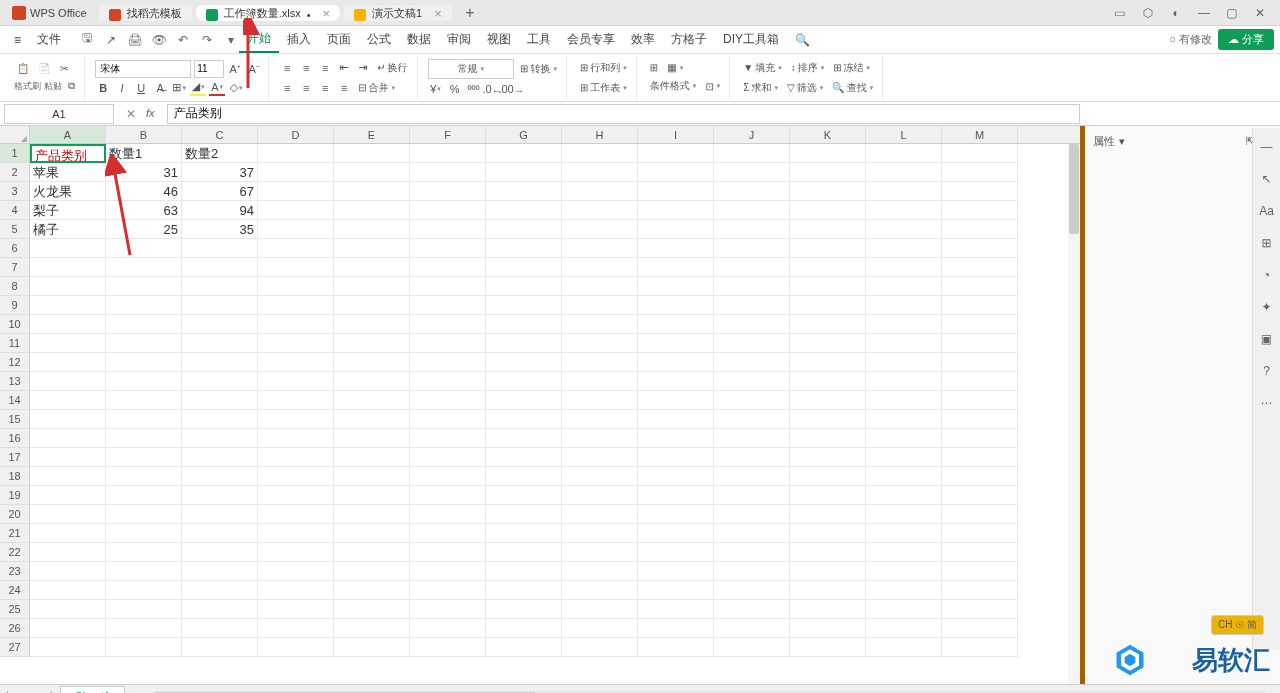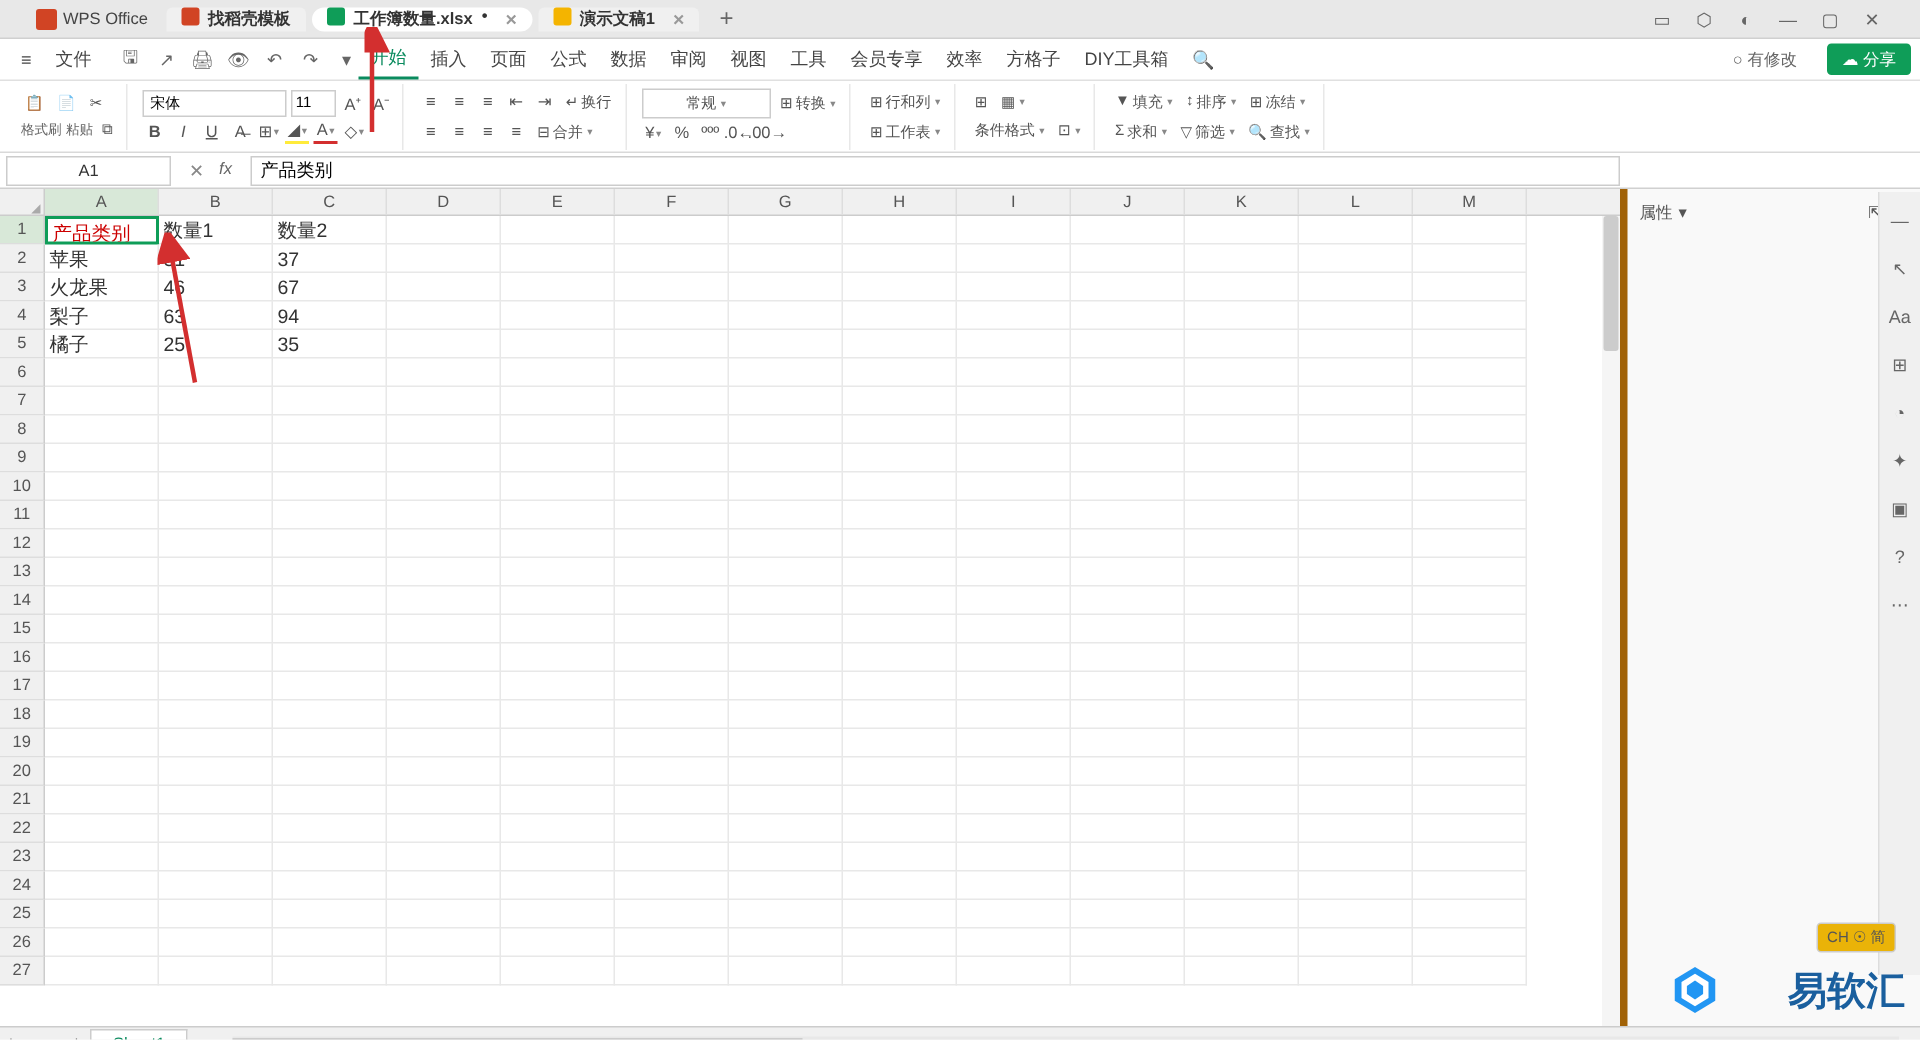--- a/index.html
+++ b/index.html
@@ -1,39 +1,39 @@
 <!DOCTYPE html>
 <html><head>
   <meta charset="utf-8">
   <style>
     * { margin: 0; padding: 0; box-sizing: border-box; font-family: "Microsoft YaHei", Arial, sans-serif; }
     body { width: 1280px; height: 693px; overflow: hidden; background: #f5f5f5; font-size: 12px; color: #333; position: relative; }
     
     
-    .titlebar { height: 26px; background: #e8e8e8; display: flex; align-items: center; padding: 0 16px; border-bottom: 1px solid #d0d0d0; }
+    .titlebar { height: 26px; background: #e8e8e8; display: flex; align-items: center; padding: 0 4px; border-bottom: 1px solid #d0d0d0; }
     .app-logo { display: flex; align-items: center; gap: 4px; padding: 0 8px; font-size: 11px; color: #444; }
     .app-logo .icon { width: 14px; height: 14px; background: #d14424; border-radius: 2px; }
-    .tab { display: flex; align-items: flex-start; gap: 6px; padding: 0 10px; height: 16px; background: #f0f0f0; margin-left: 4px; border-radius: 4px 4px 0 0; font-size: 11px; position: relative; cursor: pointer; font-weight: bold; }
+    .tab { display: flex; align-items: flex-end; gap: 6px; padding: 0 10px; height: 16px; background: #f0f0f0; margin-left: 4px; border-radius: 4px 4px 0 0; font-size: 11px; position: relative; cursor: pointer; }
     .tab.active { background: #fff; border-radius: 11px; }
     .tab-icon { width: 12px; height: 12px; border-radius: 2px; }
     .tab-icon.red { background: #d14424; }
     .tab-icon.green { background: #0f9d58; }
     .tab-icon.orange { background: #f4b400; }
     .tab-close { color: #999; font-size: 13px; margin-left: 6px; }
     .tab-add { width: 20px; height: 20px; display: flex; align-items: center; justify-content: center; color: #666; margin-left: 8px; cursor: pointer; font-size: 16px; }
     .window-controls { margin-left: auto; display: flex; gap: 12px; padding-right: 8px; }
     .window-controls span { width: 16px; height: 16px; display: flex; align-items: center; justify-content: center; cursor: pointer; color: #666; }
     
     
     .menubar { height: 28px; background: #fff; display: flex; align-items: center; padding: 0 6px; border-bottom: 1px solid #e0e0e0; }
     .menu-btn { padding: 4px 8px; font-size: 12px; color: #444; cursor: pointer; }
     .menu-btn.active { color: #0a8b5e; border-bottom: 2px solid #0a8b5e; }
     .menu-icons { display: flex; gap: 8px; margin-left: 10px; }
     .menu-icons span { width: 16px; height: 16px; display: flex; align-items: center; justify-content: center; color: #666; cursor: pointer; }
-    .menu-right { margin-left: auto; display: flex; align-items: center; gap: 20px; }
+    .menu-right { margin-left: auto; display: flex; align-items: center; gap: 6px; }
     .menu-right .badge { font-size: 11px; color: #666; }
     .share-btn { background: #0f9d58; color: #fff; padding: 3px 10px; border-radius: 3px; font-size: 11px; cursor: pointer; }
     
     
     .toolbar { height: 48px; background: #fff; display: flex; align-items: center; padding: 2px 8px; border-bottom: 1px solid #d9d9d9; gap: 4px; }
     .tool-group { display: flex; flex-direction: column; gap: 2px; padding: 0 6px; border-right: 1px solid #e8e8e8; height: 44px; justify-content: center; }
     .tool-btn { display: flex; align-items: center; gap: 2px; padding: 2px 3px; font-size: 10px; color: #555; cursor: pointer; white-space: nowrap; }
     .tool-label { font-size: 9px; color: #666; text-align: center; }
     .font-select { width: 96px; height: 18px; font-size: 10px; border: 1px solid #ccc; padding: 0 4px; }
     .size-select { width: 30px; height: 18px; font-size: 10px; border: 1px solid #ccc; padding: 0 2px; }
@@ -54,21 +54,21 @@
     .col-headers { display: flex; height: 18px; background: #f0f0f0; border-bottom: 1px solid #ccc; margin-left: 30px; }
     .col-header { width: 76px; text-align: center; font-size: 11px; color: #555; border-right: 1px solid #ddd; line-height: 18px; cursor: pointer; }
     .col-header:first-child { background: #d8e8d8; }
     .corner { position: absolute; left: 0; top: 0; width: 30px; height: 18px; background: #f0f0f0; border-right: 1px solid #ccc; border-bottom: 1px solid #ccc; }
     .corner::after { content: "◢"; position: absolute; right: 2px; bottom: 0; font-size: 8px; color: #aaa; }
     .rows { position: relative; }
     .row { display: flex; height: 19px; }
     .row-header { width: 30px; background: #f0f0f0; text-align: center; font-size: 11px; color: #555; border-right: 1px solid #ccc; border-bottom: 1px solid #ddd; line-height: 19px; cursor: pointer; }
     .row:first-child .row-header { background: #d8e8d8; }
     .cell { width: 76px; border-right: 1px solid #e8e8e8; border-bottom: 1px solid #e8e8e8; font-size: 13px; padding: 1px 3px; line-height: 17px; overflow: hidden; white-space: nowrap; }
-    .cell.num { }
+    .cell.num { text-align: right; }
     .cell.selected { border: 2px solid #0f9d58; color: #c00; }
     .vscroll { position: absolute; right: 0; top: 18px; bottom: 0; width: 12px; background: #f5f5f5; }
     .vscroll-thumb { position: absolute; top: 0; width: 10px; height: 90px; background: #ccc; border-radius: 2px; left: 1px; }
     
     
     .right-panel { width: 200px; background: #f9f9f9; border-left: 5px solid #a16207; padding: 8px; }
     .right-panel-header { display: flex; align-items: center; gap: 4px; font-size: 11px; color: #555; }
     .right-panel-close { margin-left: auto; display: flex; gap: 8px; }
     .right-toolbar { position: absolute; right: 0; top: 128px; width: 28px; background: #f0f0f0; display: flex; flex-direction: column; gap: 14px; padding: 10px 0; align-items: center; border-left: 1px solid #ddd; height: 522px; }
     .right-toolbar span { width: 18px; height: 18px; display: flex; align-items: center; justify-content: center; color: #666; cursor: pointer; }

